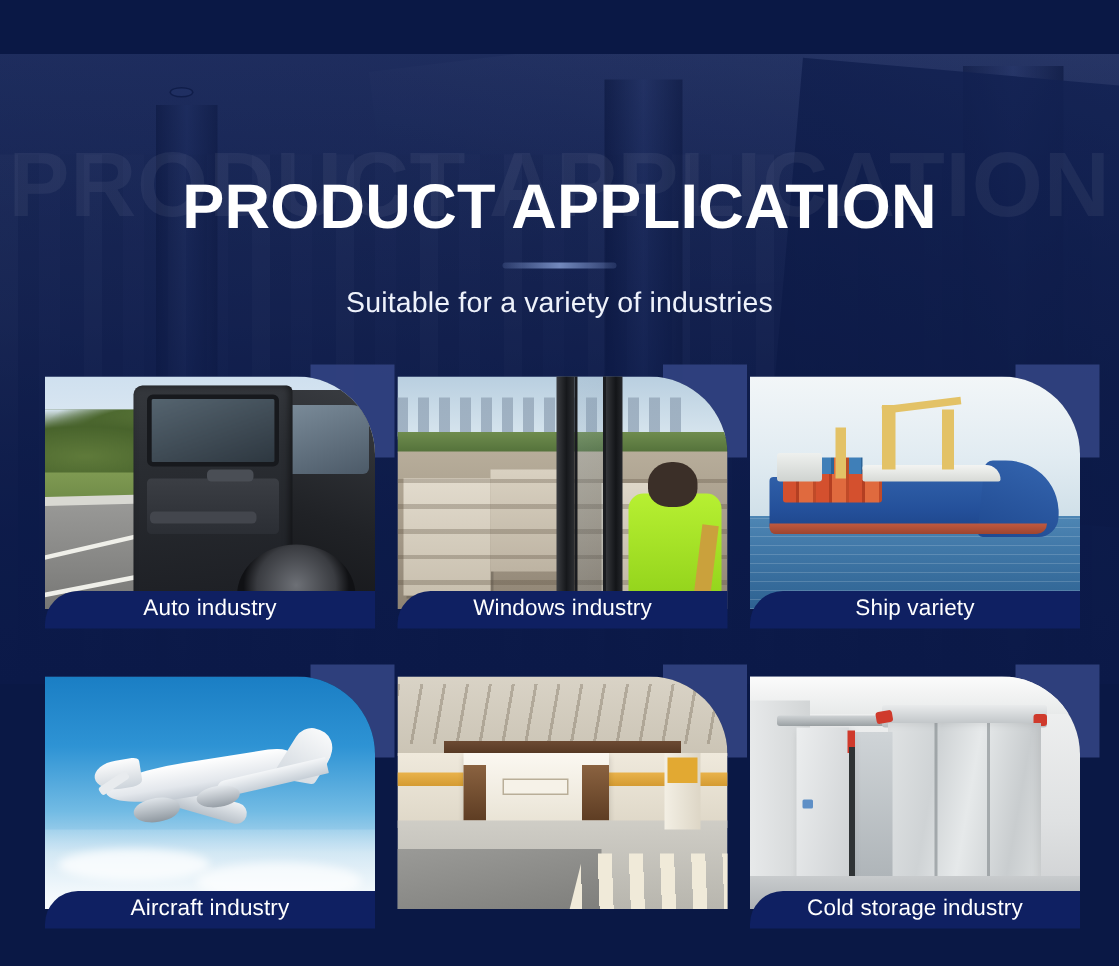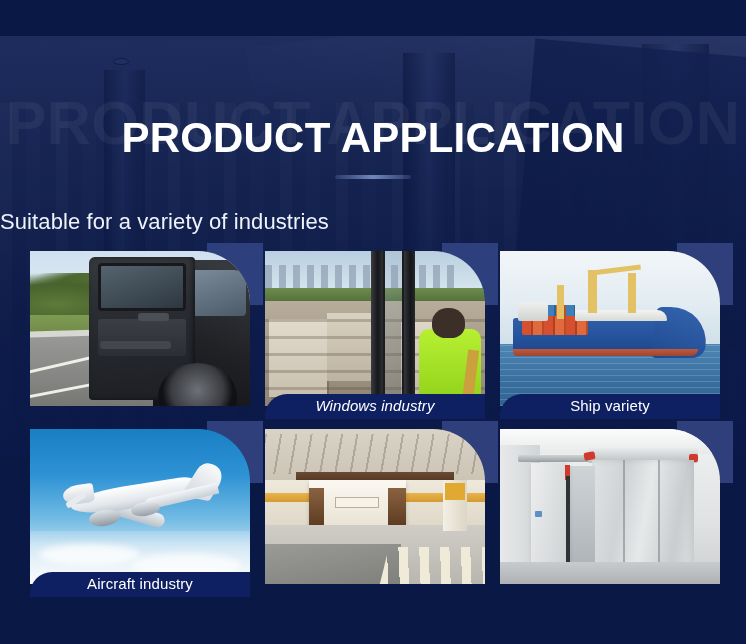--- a/index.html
+++ b/index.html
@@ -101,35 +101,36 @@
     color:#ffffff;
     line-height:1;
   }
   .title-divider{
     position:absolute; left:50%; top:139px;
     width:76px; height:4px; margin-left:-38px;
     background:linear-gradient(90deg, rgba(120,145,205,.18), rgba(150,175,230,.72), rgba(120,145,205,.18));
     border-radius:2px;
   }
   .subtitle{
-    position:absolute; left:0; top:172px; width:746px;
-    font-size:22px; font-weight:400; letter-spacing:.1px;
+    position:absolute; left:0; top:155px; width:746px;
+    text-align:center;
+    font-size:19px; font-weight:400; letter-spacing:.1px;
     color:#eef2fb;
     line-height:1.25;
   }
 
   
   .grid{ position:absolute; left:0; top:0; width:746px; height:644px; }
 
   .card{ position:absolute; width:220px; height:168px; }
   .card.c1{ left:30px; }
-  .card.c2{ left:265px;font-style:italic; }
+  .card.c2{ left:265px; }
   .card.c3{ left:500px; }
   .card.r1{ top:215px; }
-  .card.r2{ top:393px;border-radius:13px; }
+  .card.r2{ top:415px;border-radius:13px; }
 
   
   .accent{
     position:absolute; right:-13px; top:-8px;
     width:56px; height:62px;
     background:#30417f;
     opacity:.95;
   }
 
   .photo{
@@ -412,20 +413,23 @@
           <div class="body"></div>
             <div class="glass"></div>
           <div class="door"></div>
             <div class="doorwin"></div>
           <div class="panel"></div>
             <div class="handle"></div>
             <div class="armrest"></div>
           <div class="tire"></div>
         </div>
       </div>
+      <div class="label">
+        <span>Auto industry</span>
+      </div>
     </div>
 
     <div class="card r1 c2">
       <div class="accent"></div>
       <div class="photo">
         <div class="inner ph-win">
           <div class="sky"></div>
             <div class="city"></div>
             <div class="greenbelt"></div>
           <div class="ground"></div>
@@ -531,16 +535,19 @@
             <div class="seamA"></div>
             <div class="seamB"></div>
           <div class="openGap"></div>
             <div class="doorOpen"></div>
           <div class="redPost"></div>
             <div class="postDark"></div>
           <div class="plate"></div>
             <div class="floor"></div>
         </div>
       </div>
+      <div class="label">
+        <span>Cold storage industry</span>
+      </div>
     </div>
 
   </div>
 </div>
 
 </body></html>

